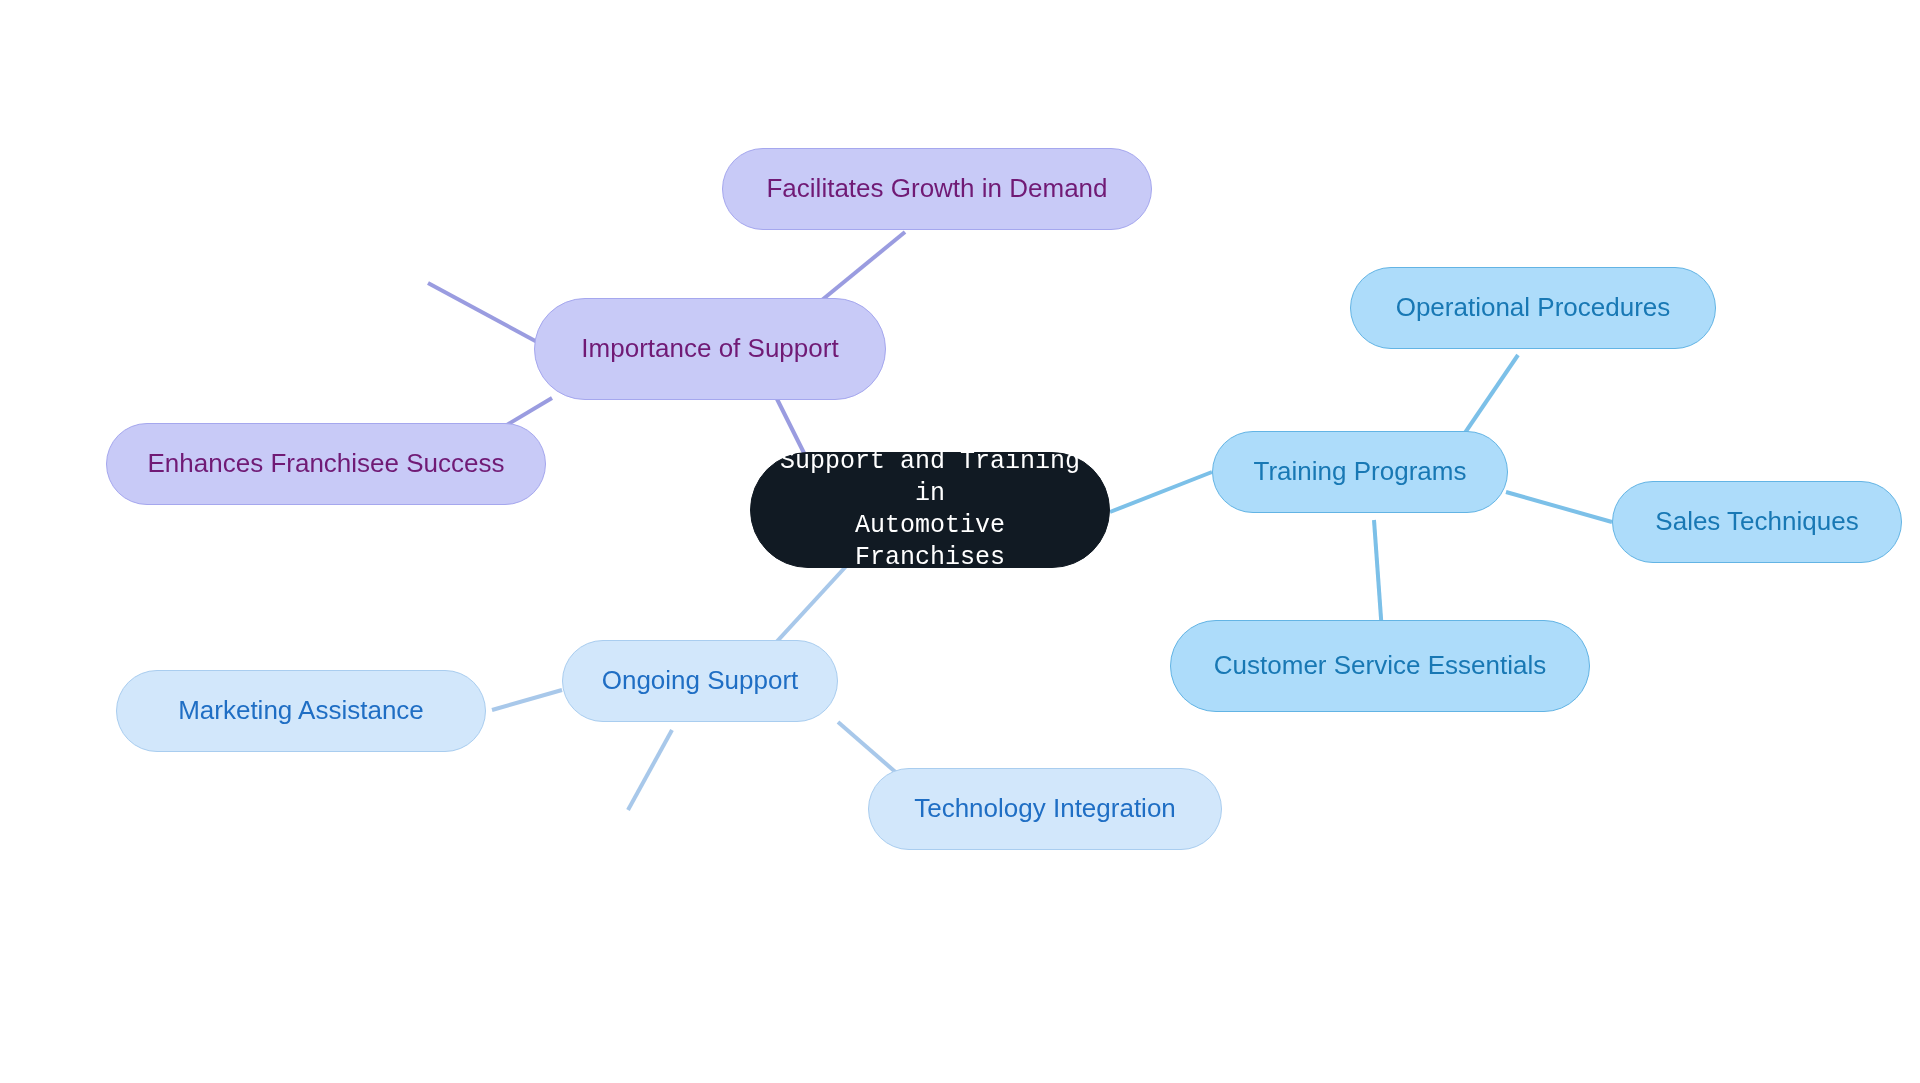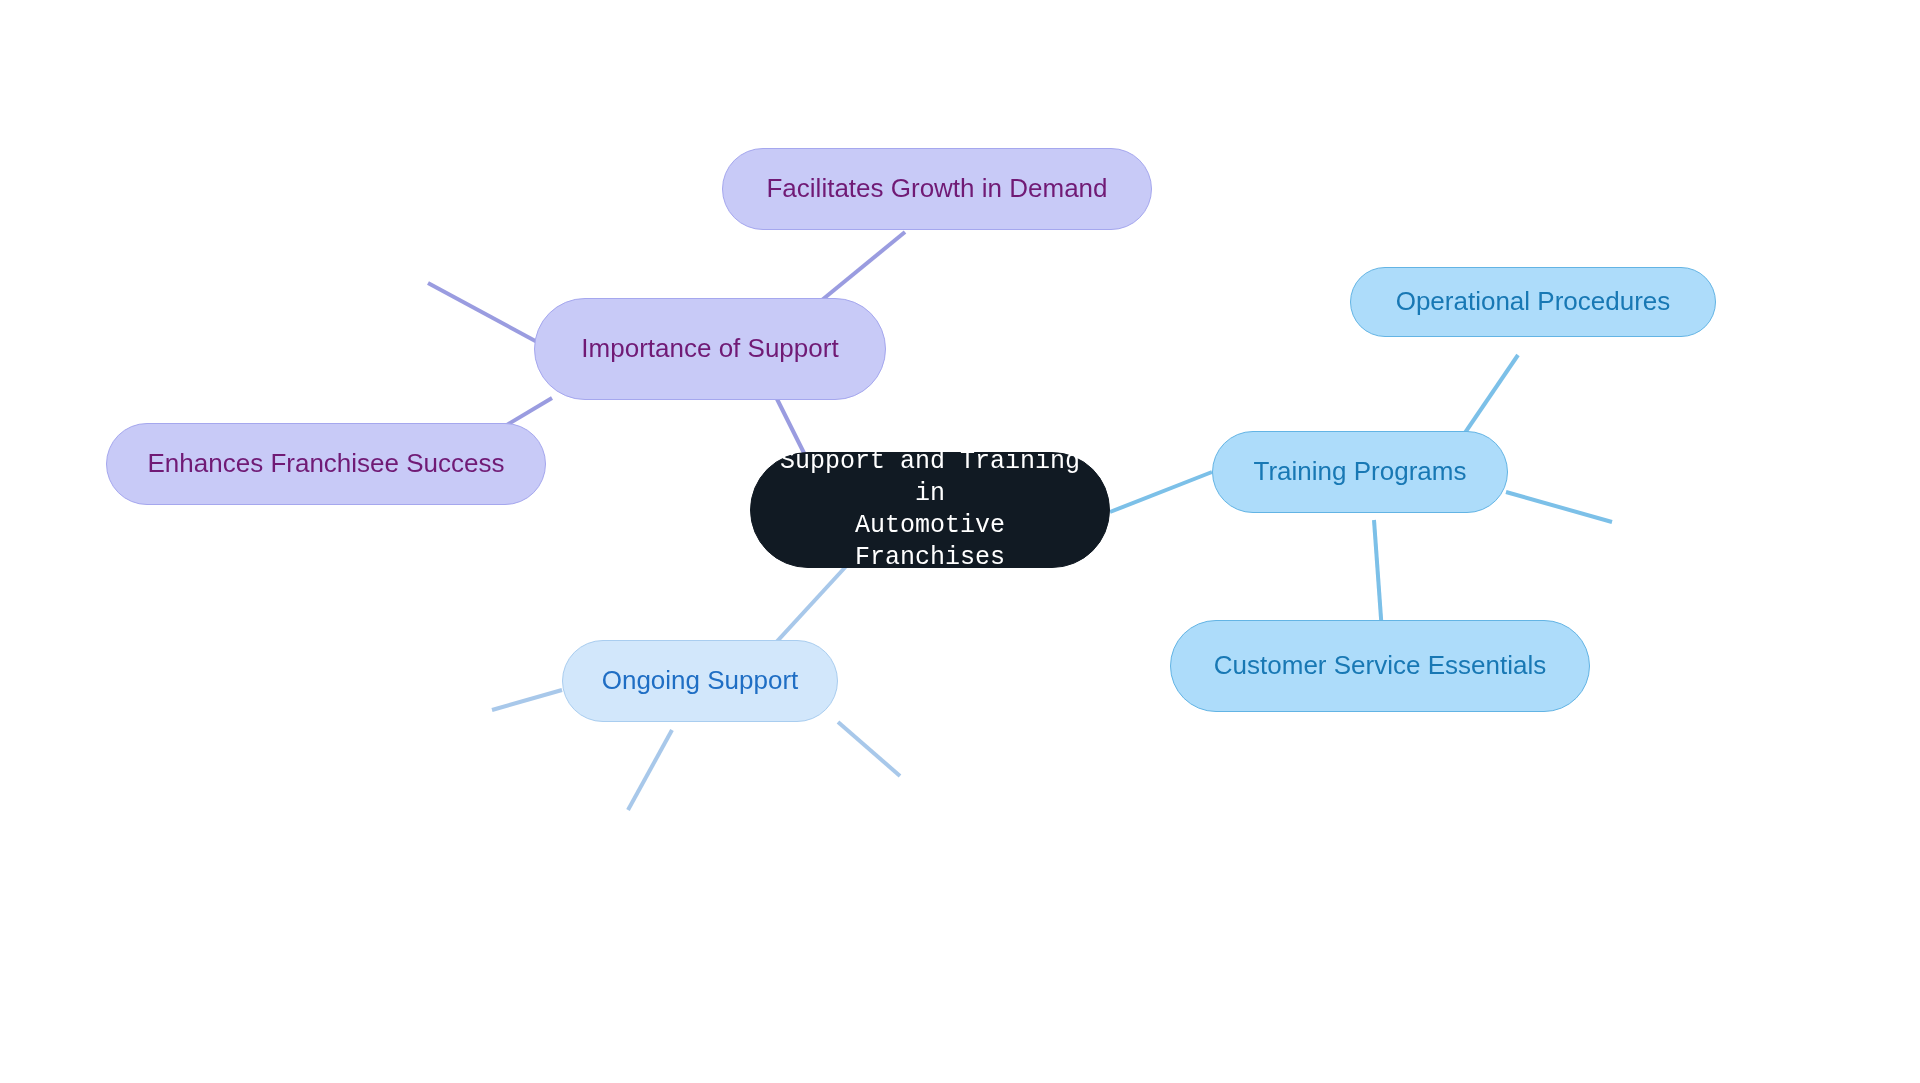--- a/index.html
+++ b/index.html
@@ -105,29 +105,38 @@
   </div>
 
   <div class="node node-purple" style="left:106px; top:423px; width:440px; height:82px;">
     <span>Enhances Franchisee Success</span>
   </div>
 
   <div class="node node-blue-mid" style="left:1212px; top:431px; width:296px; height:82px;">
     <span>Training Programs</span>
   </div>
 
-  <div class="node node-blue-mid" style="left:1350px; top:267px; width:366px; height:70px;">
+  <div class="node node-blue-mid" style="left:1350px; top:267px; width:366px; height:82px;">
     <span>Operational Procedures</span>
   </div>
 
+  <div class="node node-blue-mid" style="left:1612px; top:481px; width:290px; height:82px;">
+    <span>Sales Techniques</span>
+  </div>
 
   <div class="node node-blue-mid" style="left:1170px; top:620px; width:420px; height:92px;">
     <span>Customer Service Essentials</span>
   </div>
 
   <div class="node node-blue-light" style="left:562px; top:640px; width:276px; height:82px;">
     <span>Ongoing Support</span>
   </div>
 
+  <div class="node node-blue-light" style="left:116px; top:670px; width:370px; height:82px;">
+    <span>Marketing Assistance</span>
+  </div>
 
 
+  <div class="node node-blue-light" style="left:868px; top:768px; width:354px; height:82px;">
+    <span>Technology Integration</span>
+  </div>
 
 </div>
 
 </body></html>

